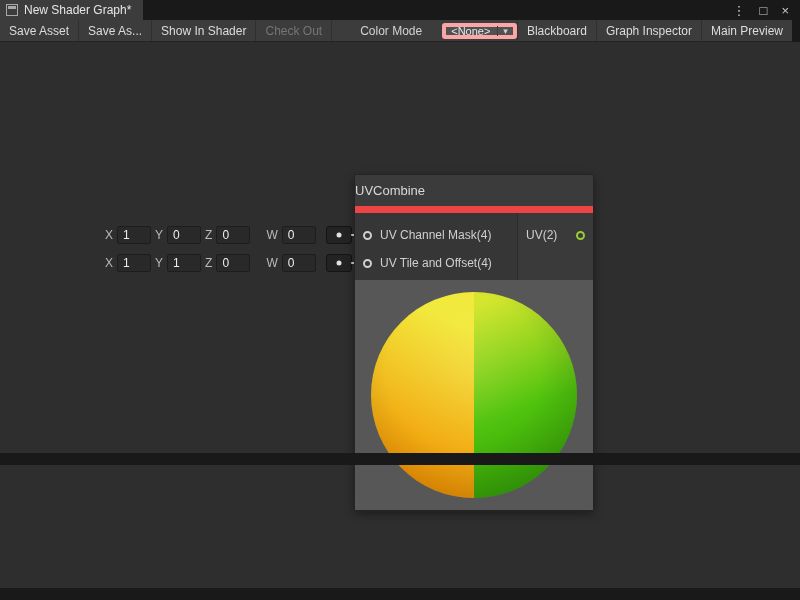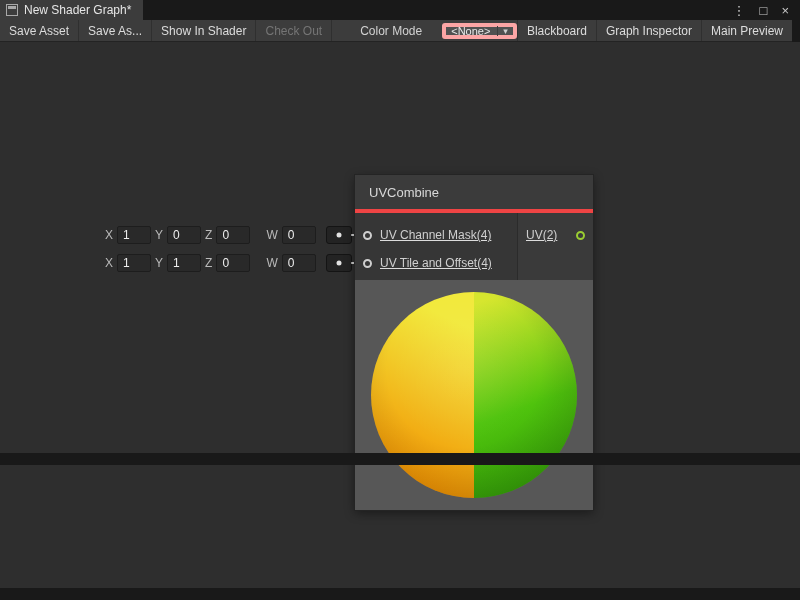--- a/index.html
+++ b/index.html
@@ -24,22 +24,22 @@
   .dropdown .arrow { font-size:9px; color:#cfcfcf; border-left:1px solid #3e3e3e; padding-left:5px; }
   .right-group { margin-left:auto; display:flex; align-items:stretch; }
   .right-group .tbtn { border-left:1px solid #2f2f2f; border-right:none; }
 
   
   .canvas { position:absolute; top:42px; left:0; right:0; height:546px; background:#2e2e2e; }
   .bottom-strip { position:absolute; bottom:0; left:0; right:0; height:12px; background:#191919; }
 
   
   .node { position:absolute; left:355px; top:133px; width:238px; box-shadow:0 0 0 1px #242424, 0 3px 10px rgba(0,0,0,.45); }
-  .node-header { height:38px; background:#3b3b3b; border-bottom:4px solid #ef4444; display:flex; align-items:center; padding-left:14px; color:#d8d8d8; font-size:13px; }
-  .node-body { display:flex; height:67px;text-decoration:underline; }
+  .node-header { height:38px; background:#3b3b3b; border-bottom:7px solid #ef4444; display:flex; align-items:center; color:#d8d8d8; font-size:13px; }
+  .node-body { display:flex; height:67px; }
   .inputs { width:163px; background:#363636; border-right:1px solid #2b2b2b; }
   .outputs { flex:1; background:#3a3a3a; }
   .port-row { height:28px; display:flex; align-items:center; gap:8px; padding:0 8px; color:#cfcfcf; font-size:12px; white-space:nowrap; }
   .inputs .port-row:first-child, .outputs .port-row { margin-top:8px; }
   .ring { width:9px; height:9px; border:2px solid #cfcfcf; border-radius:50%; flex:none; background:transparent; }
   .ring.green { border-color:var(--port-green,#9acd32); }
   .out-row { justify-content:space-between; }
 
   
   .preview { height:230px; background:#575757; position:relative; overflow:hidden; }

